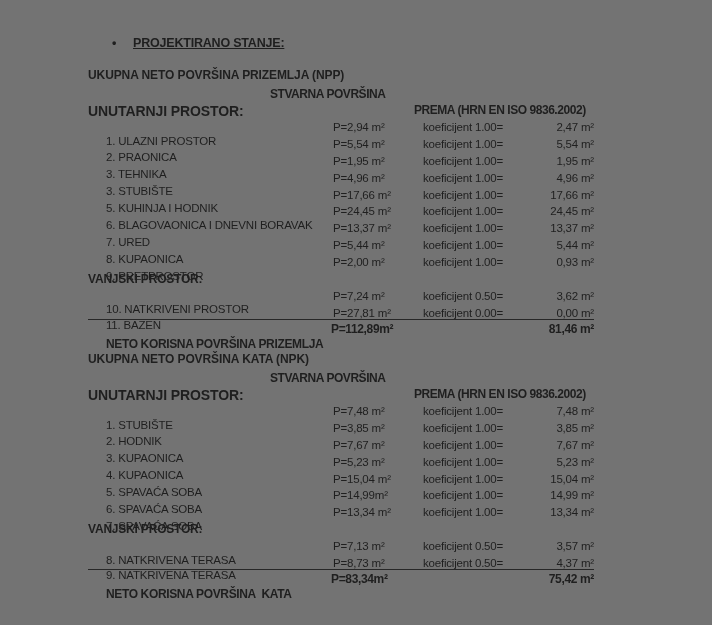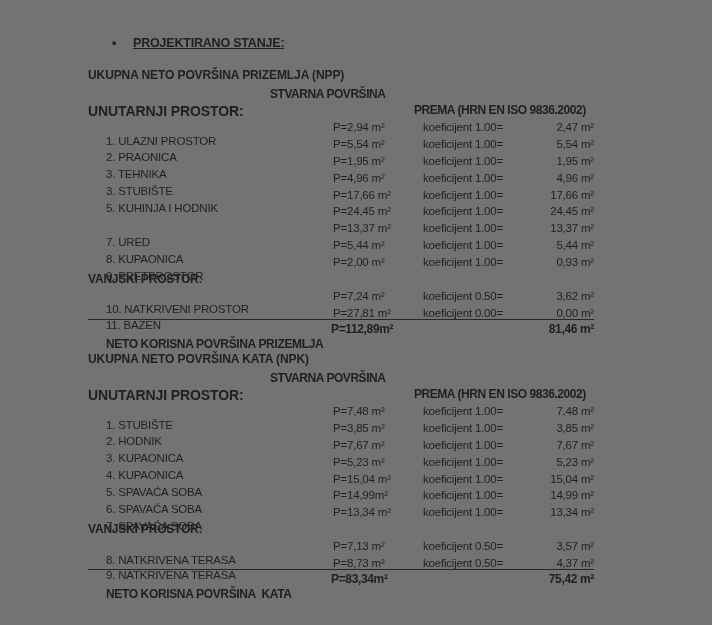--- a/index.html
+++ b/index.html
@@ -79,20 +79,21 @@
       <span class="c-k">koeficijent 1.00=</span>
       <span class="c-r">4,96 m²</span>
     </div>
     <div class="row">
       <span class="c-name">5. KUHINJA I HODNIK</span>
       <span class="c-p">P=17,66 m²</span>
       <span class="c-k">koeficijent 1.00=</span>
       <span class="c-r">17,66 m²</span>
     </div>
     <div class="row">
+      <span class="c-name">6. BLAGOVAONICA I DNEVNI BORAVAK</span>
       <span class="c-p">P=24,45 m²</span>
       <span class="c-k">koeficijent 1.00=</span>
       <span class="c-r">24,45 m²</span>
     </div>
     <div class="row">
       <span class="c-name">7. URED</span>
       <span class="c-p">P=13,37 m²</span>
       <span class="c-k">koeficijent 1.00=</span>
       <span class="c-r">13,37 m²</span>
     </div>

